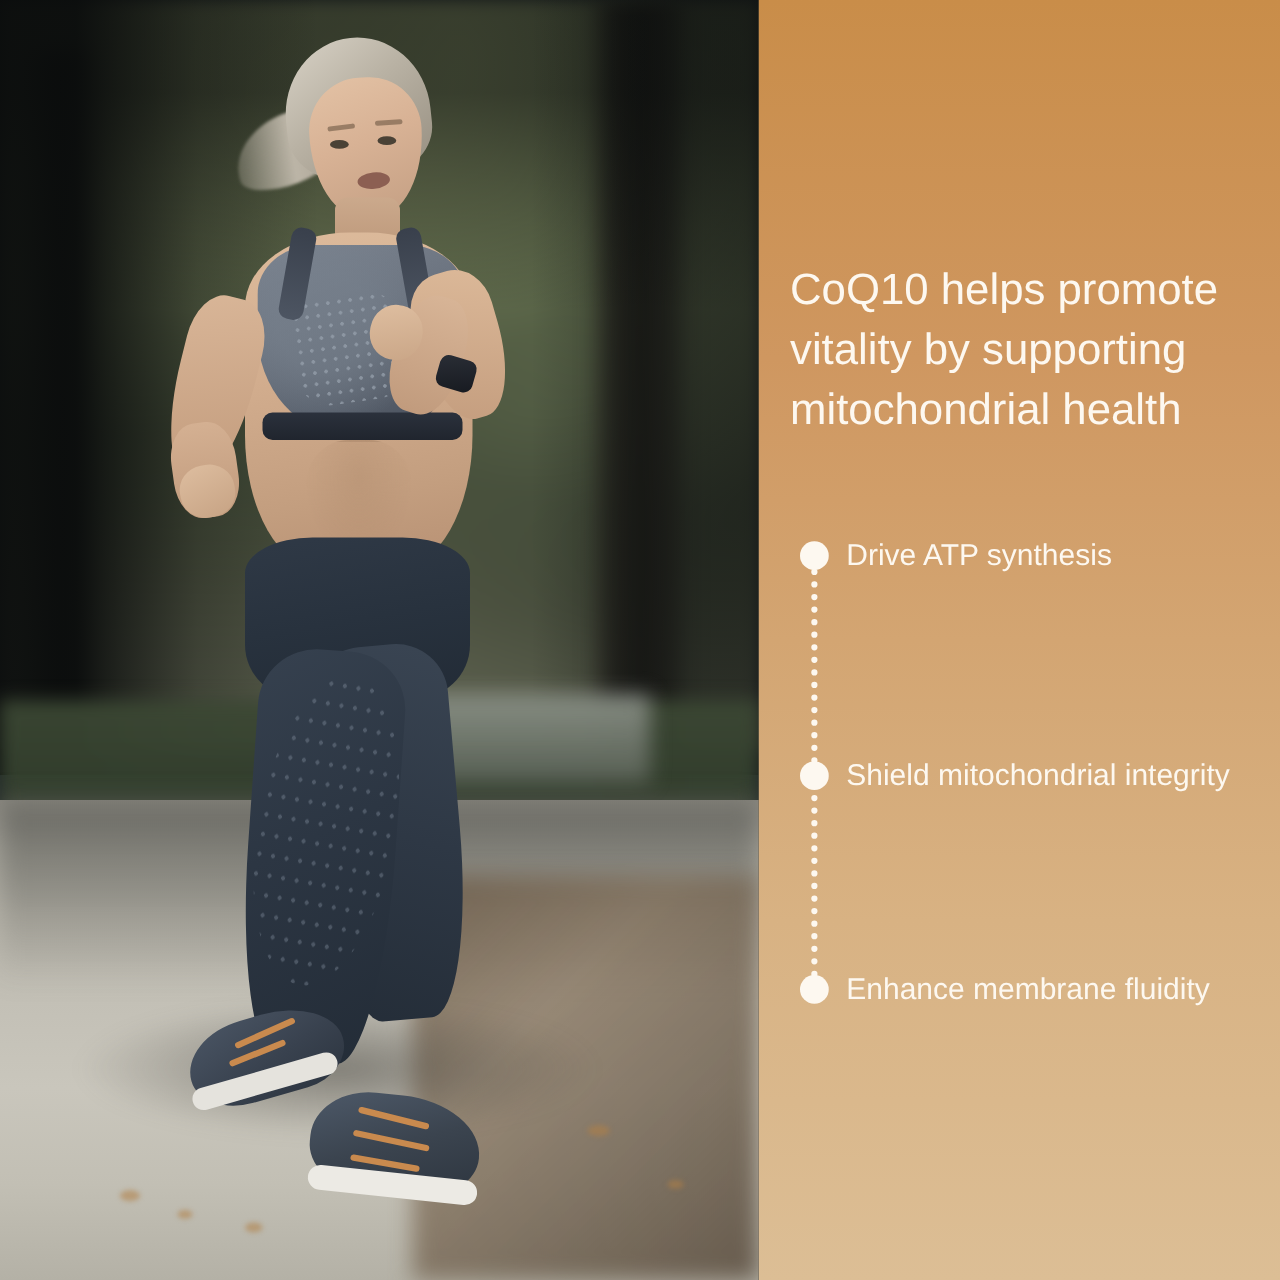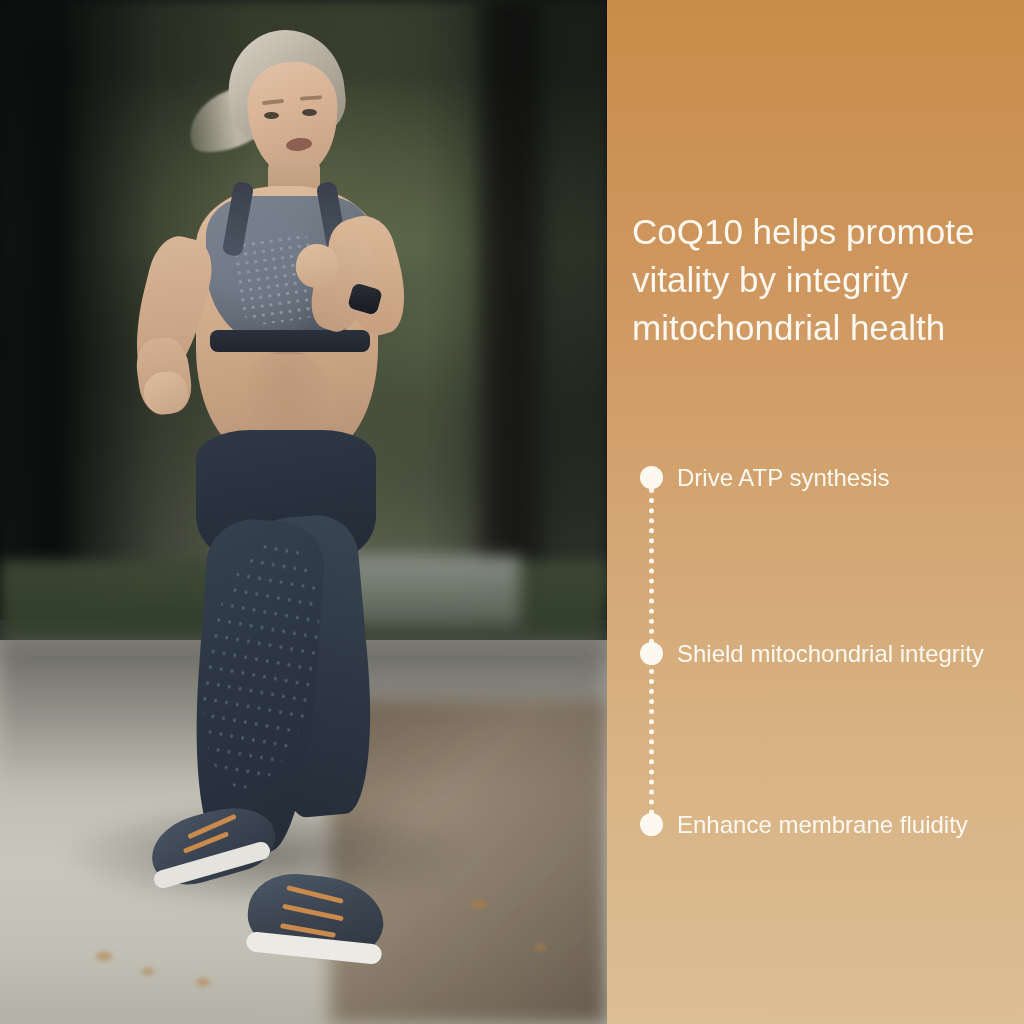--- a/index.html
+++ b/index.html
@@ -358,21 +358,21 @@
     font-size: 35px;
     font-weight: normal;
     line-height: 48px;
     white-space: pre-line;
   }
 
   
   .timeline {
     position: absolute;
     left: 28px;
-    top: 466px;
+    top: 433px;
     width: 389px;
     height: 382px;
   }
   .timeline-line {
     position: absolute;
     left: 14px;
     top: 12px;
     width: 0;
     height: 347px;
     border-left: 5px dotted #fdf8f0;
@@ -468,21 +468,21 @@
       <div class="lace" style="left:286px; top:892px; width:58px; transform:rotate(14deg);"></div>
       <div class="lace" style="left:282px; top:910px; width:62px; transform:rotate(12deg);"></div>
       <div class="lace" style="left:280px; top:928px; width:56px; transform:rotate(10deg);"></div>
     </div>
 
   </div>
 
   <div class="info-pane">
 
     <div class="info-heading">CoQ10 helps promote
-vitality by integrity
+vitality by supporting
 mitochondrial health</div>
 
     <div class="timeline">
       <div class="timeline-line"></div>
 
       <div class="tl-item" style="top:0px;">
         <div class="tl-dot"></div>
         <div class="tl-label">Drive ATP synthesis</div>
       </div>
 

